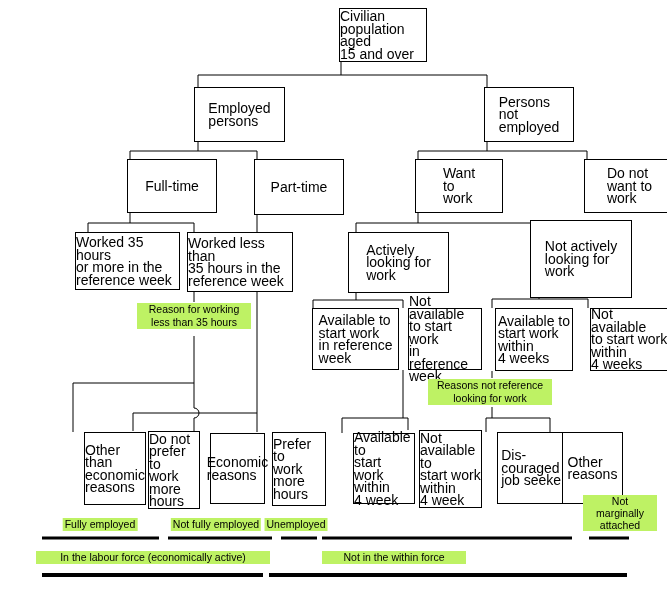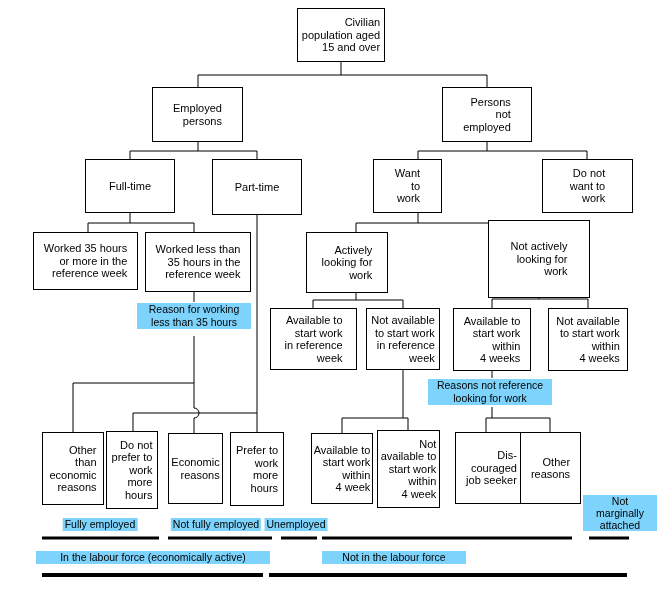--- a/index.html
+++ b/index.html
@@ -5,27 +5,27 @@
   html,body{margin:0;padding:0;background:#ffffff;}
   #stage{
     position:relative;width:667px;height:600px;background:#ffffff;
     font-family:"Liberation Sans","DejaVu Sans",sans-serif;
     color:#000;overflow:hidden;
   }
   #wires{position:absolute;left:0;top:0;}
   .node{
     position:absolute;box-sizing:border-box;border:1px solid #000;background:#fff;
     display:flex;align-items:center;justify-content:center;
-    text-align:right;white-space:pre-line;
-    font-size:11px;line-height:12.5px;
+    text-align:left;white-space:pre-line;
+    font-size:14px;line-height:12.5px;margin-left:42px;
   }
   .flabel{
     position:absolute;transform:translateX(-50%);
     text-align:center;white-space:pre-line;
-    font-size:10.5px;line-height:13px;background:#7dd3fc;padding:0 2px;
+    font-size:10.5px;line-height:13px;background:#bef264;padding:0 2px;
   }
   .flabel.tight{line-height:12px;}
 </style>
 </head>
 <body>
 
 <div id="stage">
 
   <svg id="wires" width="667" height="600" viewBox="0 0 667 600">
 
@@ -57,34 +57,34 @@
 15 and over</div>
 
   <div class="node" style="left:152px;top:87px;width:91px;height:55px">Employed
 persons</div>
   <div class="node" style="left:442px;top:87px;width:90px;height:55px">Persons
 not
 employed</div>
 
   <div class="node" style="left:85px;top:159px;width:90px;height:54px">Full-time</div>
   <div class="node" style="left:212px;top:159px;width:90px;height:56px">Part-time</div>
-  <div class="node" style="left:373px;top:159px;width:69px;height:54px">Want
+  <div class="node" style="left:373px;top:159px;width:88px;height:54px">Want
 to
 work</div>
   <div class="node" style="left:542px;top:159px;width:91px;height:54px">Do not
 want to
 work</div>
 
   <div class="node" style="left:33px;top:232px;width:105px;height:58px">Worked 35 hours
 or more in the
 reference week</div>
   <div class="node" style="left:145px;top:232px;width:106px;height:60px">Worked less than
 35 hours in the
 reference week</div>
-  <div class="node" style="left:306px;top:232px;width:82px;height:61px">Actively
+  <div class="node" style="left:306px;top:232px;width:101px;height:61px">Actively
 looking for
 work</div>
   <div class="node" style="left:488px;top:220px;width:102px;height:78px">Not actively
 looking for
 work</div>
 
   <div class="node" style="left:270px;top:308px;width:87px;height:62px">Available to
 start work
 in reference
 week</div>
@@ -137,15 +137,15 @@
 reasons</div>
 
   <div class="flabel" style="left:100px;top:518px">Fully employed</div>
   <div class="flabel" style="left:216px;top:518px">Not fully employed</div>
   <div class="flabel" style="left:296px;top:518px">Unemployed</div>
   <div class="flabel tight" style="left:620px;top:495px;width:70px">Not
 marginally
 attached</div>
 
   <div class="flabel" style="left:153px;top:551px;width:230px">In the labour force (economically active)</div>
-  <div class="flabel" style="left:394px;top:551px;width:140px">Not in the labour force</div>
+  <div class="flabel" style="left:394px;top:551px;width:140px">Not in the within force</div>
 
 </div>
 
 </body></html>

